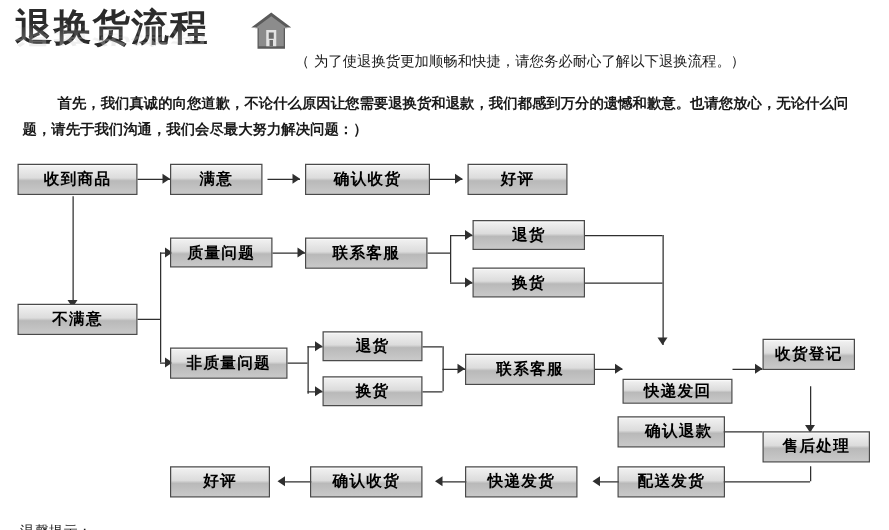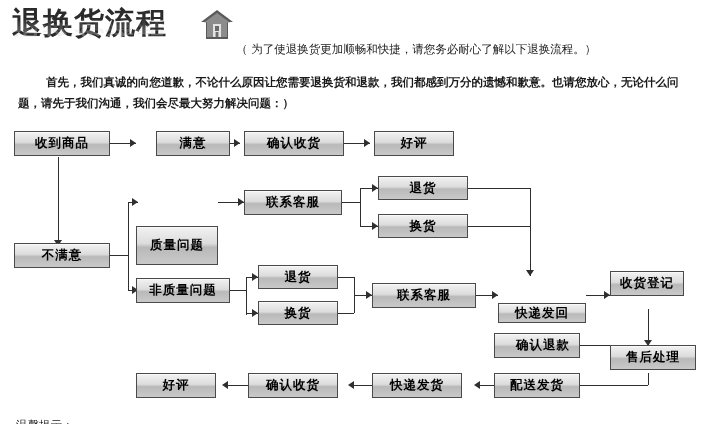--- a/index.html
+++ b/index.html
@@ -156,25 +156,25 @@
   <div class="ln h" style="left:478px;top:385px;width:26px;"></div>
   <div class="arrow l" style="left:474px;top:381px;"></div>
 
   <div class="ln h" style="left:352px;top:385px;width:26px;"></div>
   <div class="arrow l" style="left:348px;top:381px;"></div>
 
   <div class="ln h" style="left:226px;top:385px;width:26px;"></div>
   <div class="arrow l" style="left:222px;top:381px;"></div>
 
   <div class="node" style="left:14px;top:131px;width:96px;height:25px;">收到商品</div>
-  <div class="node" style="left:156px;top:131px;width:74px;height:25px;">满意</div>
+  <div class="node" style="left:136px;top:131px;width:74px;height:25px;">满意</div>
   <div class="node" style="left:244px;top:131px;width:100px;height:25px;">确认收货</div>
   <div class="node" style="left:374px;top:131px;width:80px;height:25px;">好评</div>
 
-  <div class="node" style="left:136px;top:190px;width:82px;height:39px;margin-top:36px;">质量问题</div>
+  <div class="node" style="left:136px;top:190px;width:82px;height:24px;">质量问题</div>
   <div class="node" style="left:244px;top:190px;width:98px;height:25px;">联系客服</div>
   <div class="node" style="left:378px;top:176px;width:90px;height:24px;">退货</div>
   <div class="node" style="left:378px;top:214px;width:90px;height:24px;">换货</div>
 
   <div class="node" style="left:14px;top:243px;width:96px;height:25px;">不满意</div>
   <div class="node" style="left:136px;top:278px;width:94px;height:25px;">非质量问题</div>
   <div class="node" style="left:258px;top:265px;width:80px;height:24px;">退货</div>
   <div class="node" style="left:258px;top:301px;width:80px;height:24px;">换货</div>
 
   <div class="node" style="left:372px;top:283px;width:104px;height:25px;">联系客服</div>

